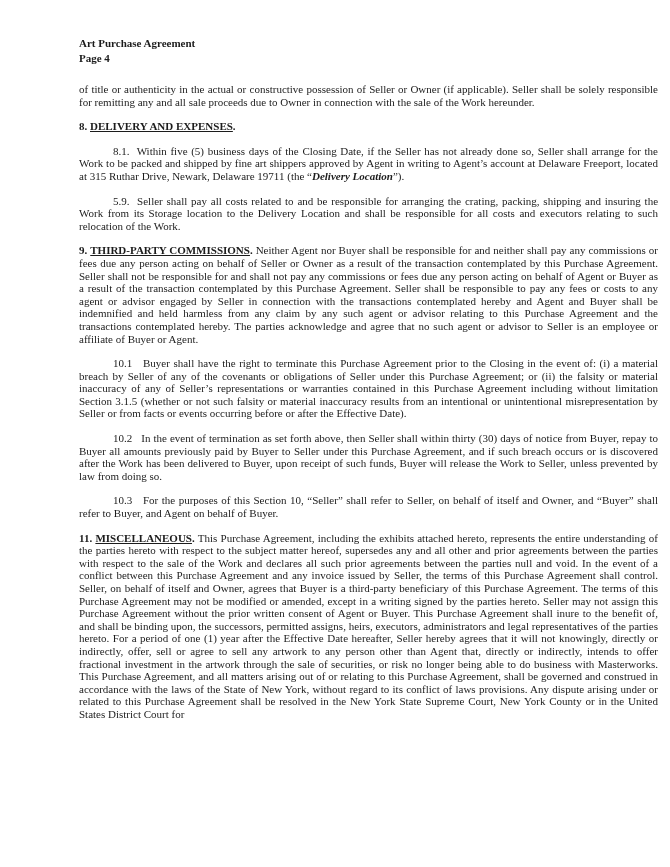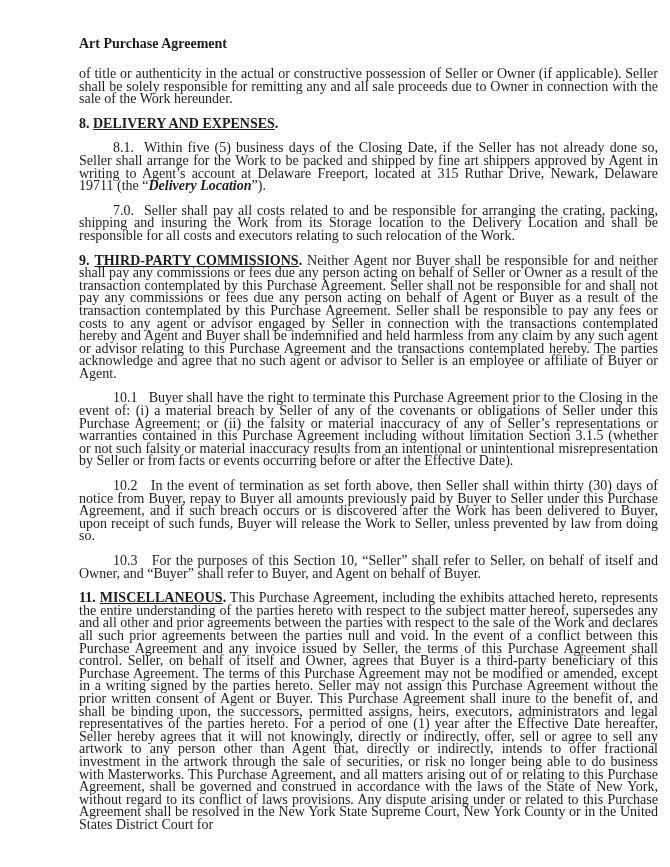--- a/index.html
+++ b/index.html
@@ -14,21 +14,21 @@
     background: #ffffff;
     overflow: hidden;
     font-family: "Liberation Serif", "DejaVu Serif", serif;
     color: #1c1c1c;
   }
   .content {
     position: absolute;
     left: 79px;
     top: 36px;
     width: 579px;
-    font-size: 14px;
+    font-size: 11px;
     line-height: 12.6px;
   }
   .hdr {
     font-weight: bold;
     line-height: 15px;
     margin: 0 0 17px 0;
     text-align: left;
   }
   .hdr div { margin: 0; }
   p {
@@ -45,29 +45,30 @@
   .bi { font-weight: bold; font-style: italic; font-family: Liberation Serif, serif; }
 </style>
 </head>
 <body>
 
 <div class="page">
   <div class="content">
 
     <div class="hdr">
       <div>Art Purchase Agreement</div>
+      <div>Page 4</div>
     </div>
 
     <p><span>of title or authenticity in the actual or constructive possession of Seller or Owner (if applicable). Seller shall be solely responsible for remitting any and all sale proceeds due to Owner in connection with the sale of the Work hereunder.</span></p>
 
     <p class="heading b"><span>8.</span> <span class="u">DELIVERY AND EXPENSES</span><span>.</span></p>
 
     <p class="sub"><span>8.1.</span>&nbsp; <span>Within five (5) business days of the Closing Date, if the Seller has not already done so, Seller shall arrange for the Work to be packed and shipped by fine art shippers approved by Agent in writing to Agent’s account at Delaware Freeport, located at 315 Ruthar Drive, Newark, Delaware 19711 (the “</span><span class="bi">Delivery Location</span><span>”).</span></p>
 
-    <p class="sub"><span>7.0.</span>&nbsp; <span>Seller shall pay all costs related to and be responsible for arranging the crating, packing, shipping and insuring the Work from its Storage location to the Delivery Location and shall be responsible for all costs and executors relating to such relocation of the Work.</span></p>
+    <p class="sub"><span>5.9.</span>&nbsp; <span>Seller shall pay all costs related to and be responsible for arranging the crating, packing, shipping and insuring the Work from its Storage location to the Delivery Location and shall be responsible for all costs and executors relating to such relocation of the Work.</span></p>
 
     <p><span class="b">9.</span> <span class="b u">THIRD-PARTY COMMISSIONS</span><span class="b">.</span> <span>Neither Agent nor Buyer shall be responsible for and neither shall pay any commissions or fees due any person acting on behalf of Seller or Owner as a result of the transaction contemplated by this Purchase Agreement. Seller shall not be responsible for and shall not pay any commissions or fees due any person acting on behalf of Agent or Buyer as a result of the transaction contemplated by this Purchase Agreement. Seller shall be responsible to pay any fees or costs to any agent or advisor engaged by Seller in connection with the transactions contemplated hereby and Agent and Buyer shall be indemnified and held harmless from any claim by any such agent or advisor relating to this Purchase Agreement and the transactions contemplated hereby. The parties acknowledge and agree that no such agent or advisor to Seller is an employee or affiliate of Buyer or Agent.</span></p>
 
 
     <p class="sub"><span>10.1</span>&nbsp;&nbsp; <span>Buyer shall have the right to terminate this Purchase Agreement prior to the Closing in the event of: (i) a material breach by Seller of any of the covenants or obligations of Seller under this Purchase Agreement; or (ii) the falsity or material inaccuracy of any of Seller’s representations or warranties contained in this Purchase Agreement including without limitation Section 3.1.5 (whether or not such falsity or material inaccuracy results from an intentional or unintentional misrepresentation by Seller or from facts or events occurring before or after the Effective Date).</span></p>
 
     <p class="sub"><span>10.2</span>&nbsp;&nbsp; <span>In the event of termination as set forth above, then Seller shall within thirty (30) days of notice from Buyer, repay to Buyer all amounts previously paid by Buyer to Seller under this Purchase Agreement, and if such breach occurs or is discovered after the Work has been delivered to Buyer, upon receipt of such funds, Buyer will release the Work to Seller, unless prevented by law from doing so.</span></p>
 
     <p class="sub"><span>10.3</span>&nbsp;&nbsp; <span>For the purposes of this Section 10, “Seller” shall refer to Seller, on behalf of itself and Owner, and “Buyer” shall refer to Buyer, and Agent on behalf of Buyer.</span></p>
 

